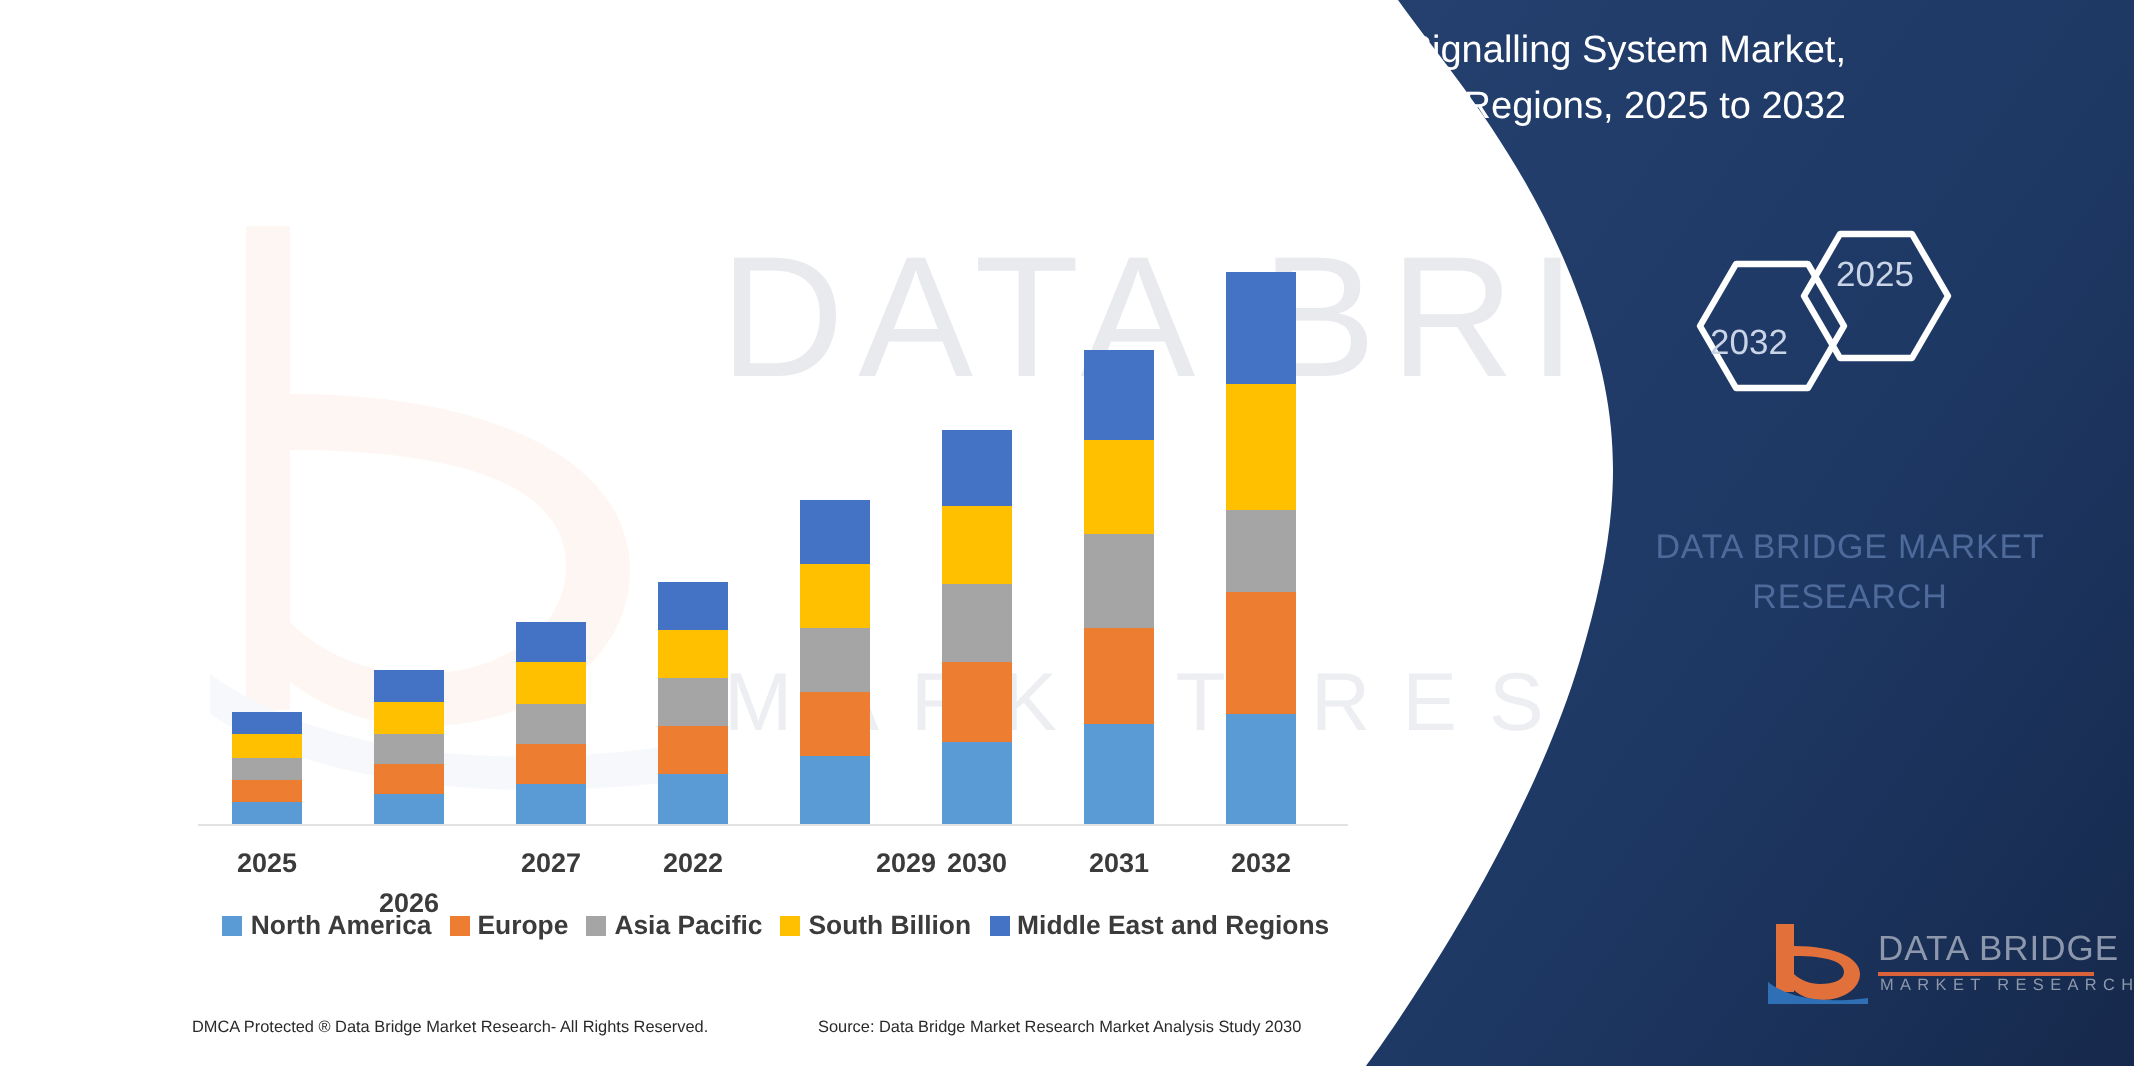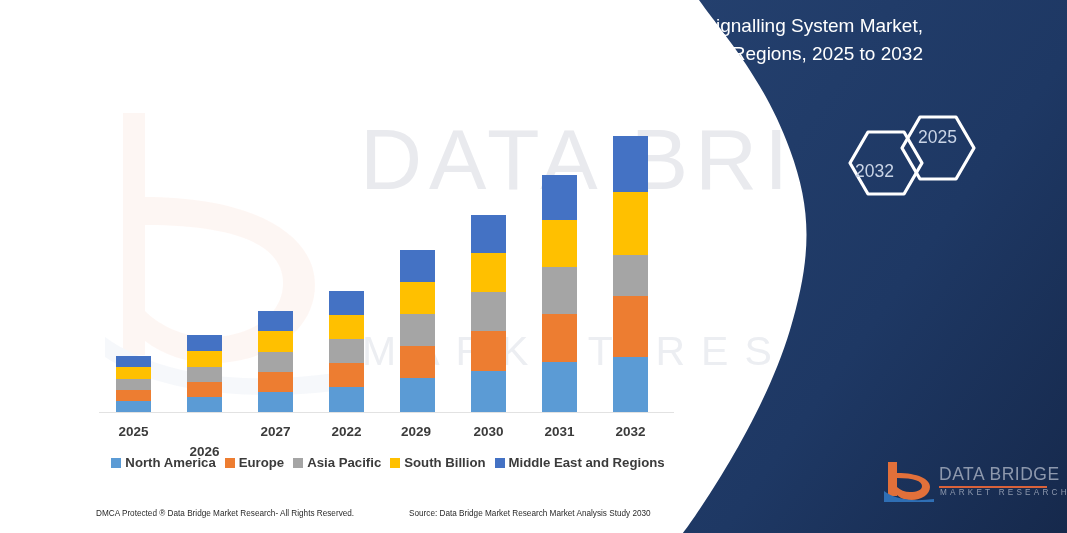--- a/index.html
+++ b/index.html
@@ -163,21 +163,21 @@
             <div class="seg" style="height: 55px; background: rgb(91, 155, 213);"></div>
           </div>
         </div>
       </div>
     <div class="axisline"></div>
     <div id="xlabels">
         <div class="xlab" style="left: 103.5px;">2025</div>
         <div class="xlab" style="left: 174.5px; margin-top: 20px;">2026</div>
         <div class="xlab" style="left: 245.5px;">2027</div>
         <div class="xlab" style="left: 316.5px;">2022</div>
-        <div class="xlab" style="left: 386px;">2029</div>
+        <div class="xlab" style="left: 408px; text-align: right;">2029</div>
         <div class="xlab" style="left: 458.5px;">2030</div>
         <div class="xlab" style="left: 529.5px;">2031</div>
         <div class="xlab" style="left: 600.5px;">2032</div>
       </div>
   </div>
 
   <div id="legend">
       <div class="lg">
         <span class="sw" style="background: rgb(91, 155, 213);"></span>
         <span class="lbl">North America</span>
@@ -220,20 +220,21 @@
 
     <div class="p-title">Global Train Signalling System Market, By Regions, 2025 to 2032</div>
 
     <svg style="position:absolute;left:828px;top:108px;" width="160" height="110" viewBox="0 0 160 110">
       <polygon points="22,55 40,24 76,24 94,55 76,86 40,86" fill="none" stroke="#ffffff" stroke-width="3.2" stroke-linejoin="round"></polygon>
       <polygon points="74,40 92,9 128,9 146,40 128,71 92,71" fill="none" stroke="#ffffff" stroke-width="3.2" stroke-linejoin="round"></polygon>
     </svg>
     <div class="hexnum" id="hex-2032-label">2032</div>
     <div class="hexnum" id="hex-2025-label">2025</div>
 
+    <div class="p-brand">DATA BRIDGE MARKET RESEARCH</div>
 
     <div id="logo">
       <svg width="50" height="42" viewBox="0 0 50 42">
         <rect x="4" y="2" width="9" height="34" fill="#e2703a"></rect>
         <path d="M13 13 C34 13 46 19 46 27 C46 34 38 40 27 40 C21 40 16 38 13 35 L13 27
                  C16 30 21 32 26 32 C33 32 38 30 38 26 C38 21 30 18 13 18 Z" fill="#e2703a"></path>
         <path d="M0 31 C10 39 28 42 50 39 L50 42 L0 42 Z" fill="#2f6fb5"></path>
       </svg>
       <div class="logo-txt1">DATA BRIDGE</div>
       <div class="logo-rule"></div>

